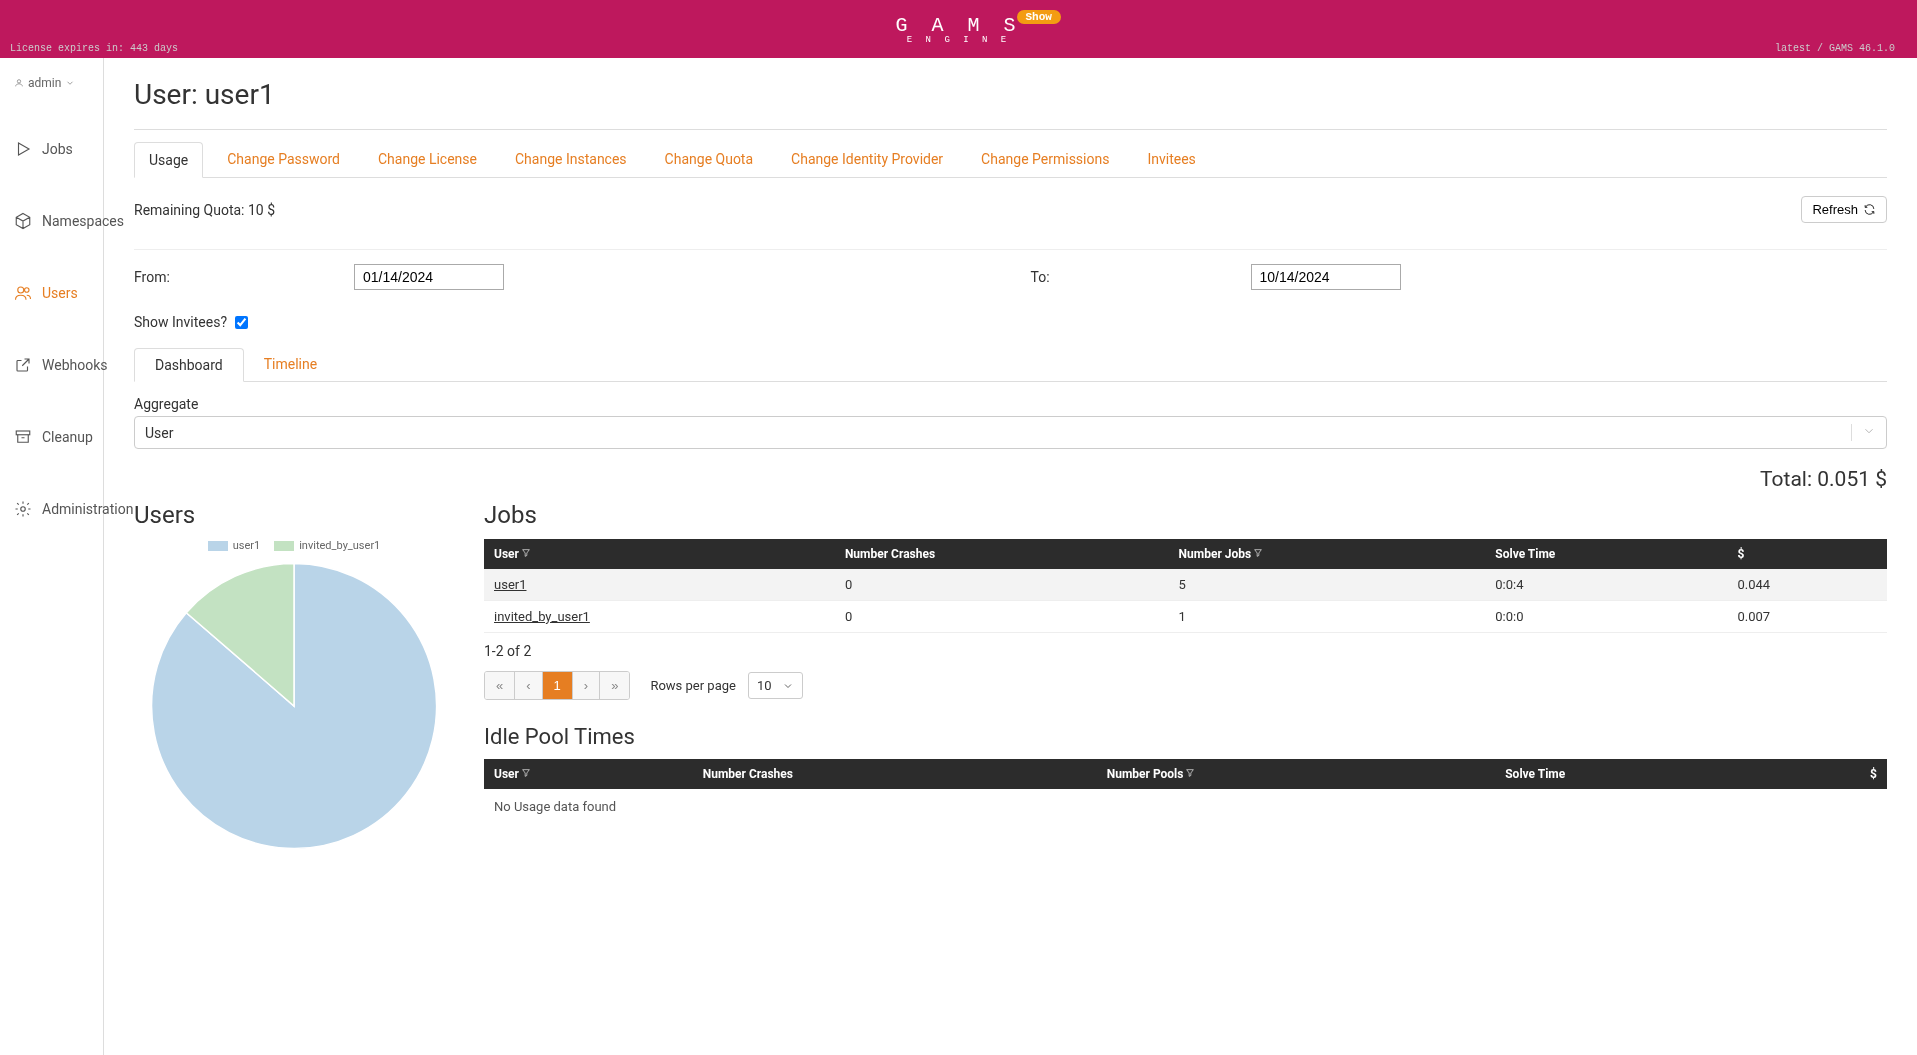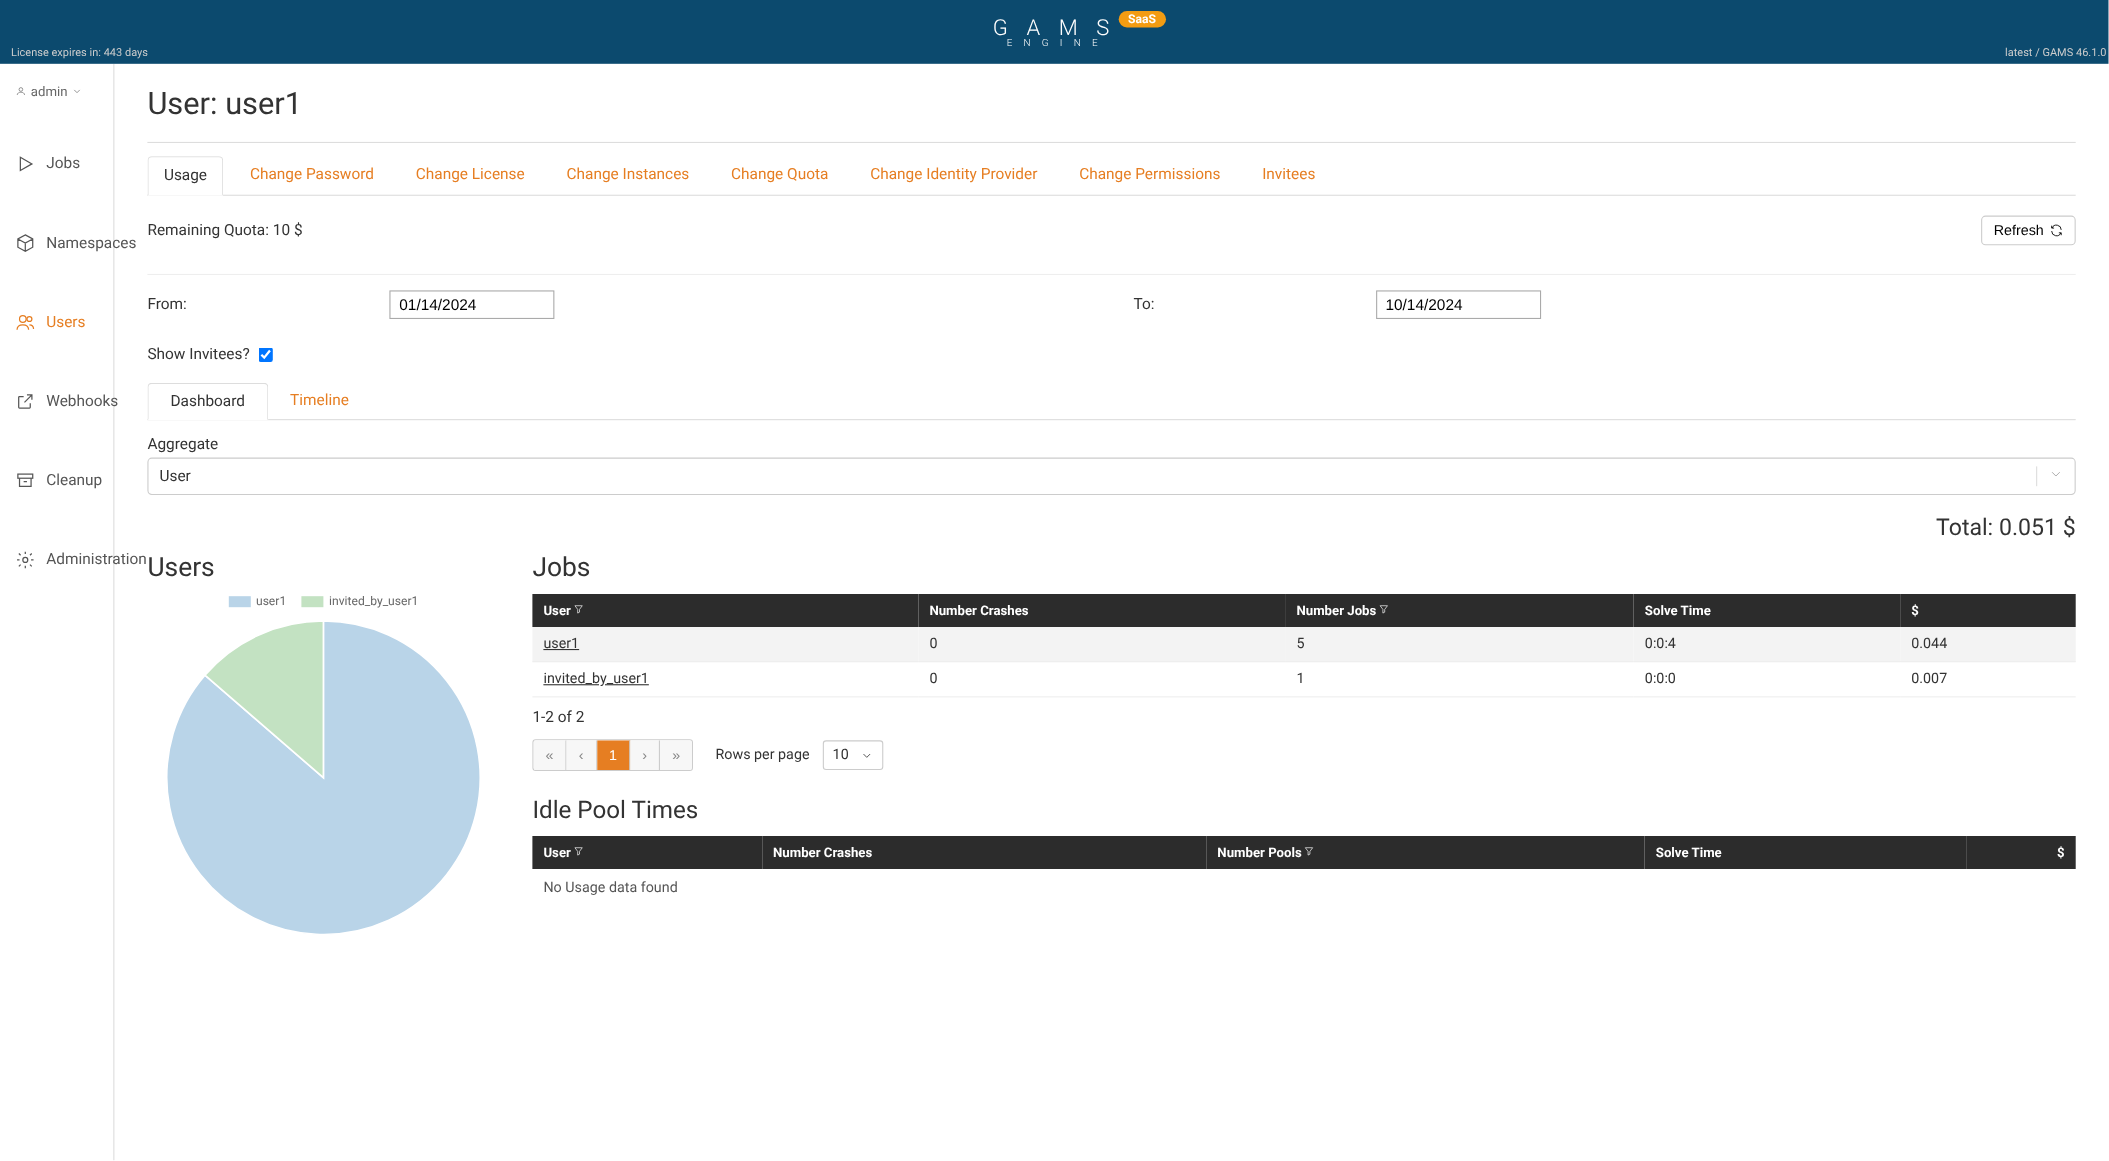--- a/index.html
+++ b/index.html
@@ -1,24 +1,24 @@
 <!DOCTYPE html>
 <html><head>
 <meta charset="utf-8">
 <style>
 * { box-sizing: border-box; margin: 0; padding: 0; }
 body { font-family: -apple-system, BlinkMacSystemFont, "Segoe UI", Roboto, sans-serif; font-size: 14px; color: #333; background: #fff; }
 
-.top-bar { background: #0c4a6e; color: #fff; height: 58px; position: relative; display: flex; align-items: center; justify-content: center; }
+.top-bar { background: #be185d; color: #fff; height: 58px; position: relative; display: flex; align-items: center; justify-content: center; font-family: Liberation Mono, monospace; }
 .top-bar .logo { text-align: center; letter-spacing: 6px; font-weight: 300; }
 .top-bar .logo .logo-main { font-size: 20px; }
 .top-bar .logo .logo-sub { font-size: 9px; letter-spacing: 4px; display: block; margin-top: -2px; }
 .top-bar .saas-badge { background: #f39c12; color: #fff; padding: 1px 9px; border-radius: 10px; font-size: 11px; font-weight: bold; position: absolute; left: 50%; margin-left: 58px; top: 10px; letter-spacing: 0; }
 .top-bar .license { position: absolute; left: 10px; bottom: 4px; font-size: 10px; color: #ccc; }
-.top-bar .version { position: absolute; right: 2px; bottom: 4px; font-size: 10px; color: #ccc; }
+.top-bar .version { position: absolute; right: 22px; bottom: 4px; font-size: 10px; color: #ccc; }
 
 .layout { display: flex; min-height: calc(100vh - 58px); }
 .sidebar { width: 104px; border-right: 1px solid #ddd; padding-top: 10px; flex-shrink: 0; }
 .user-menu { padding: 8px 14px; color: #666; font-size: 12px; cursor: pointer; display: flex; align-items: center; gap: 4px; }
 .user-menu svg { width: 10px; height: 10px; }
 
 .nav-items { margin-top: 30px; }
 .nav-item { display: flex; align-items: center; gap: 10px; padding: 12px 14px; color: #555; cursor: pointer; margin-bottom: 30px; }
 .nav-item.active { color: #e67e22; }
 .nav-item svg { width: 18px; height: 18px; flex-shrink: 0; }
@@ -88,21 +88,21 @@
 svg { stroke: currentColor; fill: none; stroke-width: 1.5; }
 </style>
 </head>
 <body>
 
 <div class="top-bar">
   <div class="logo">
     <span class="logo-main">G A M S</span>
     <span class="logo-sub">E N G I N E</span>
   </div>
-  <span class="saas-badge">SaaS</span>
+  <span class="saas-badge">Show</span>
   <div class="license">License expires in: 443 days</div>
   <div class="version">latest / GAMS 46.1.0</div>
 </div>
 
 <div class="layout">
   <div class="sidebar">
     <div class="user-menu">
       <svg viewBox="0 0 24 24">
           <circle cx="12" cy="8" r="4"></circle>
           <path d="M4 20c0-4 4-6 8-6s8 2 8 6"></path>

